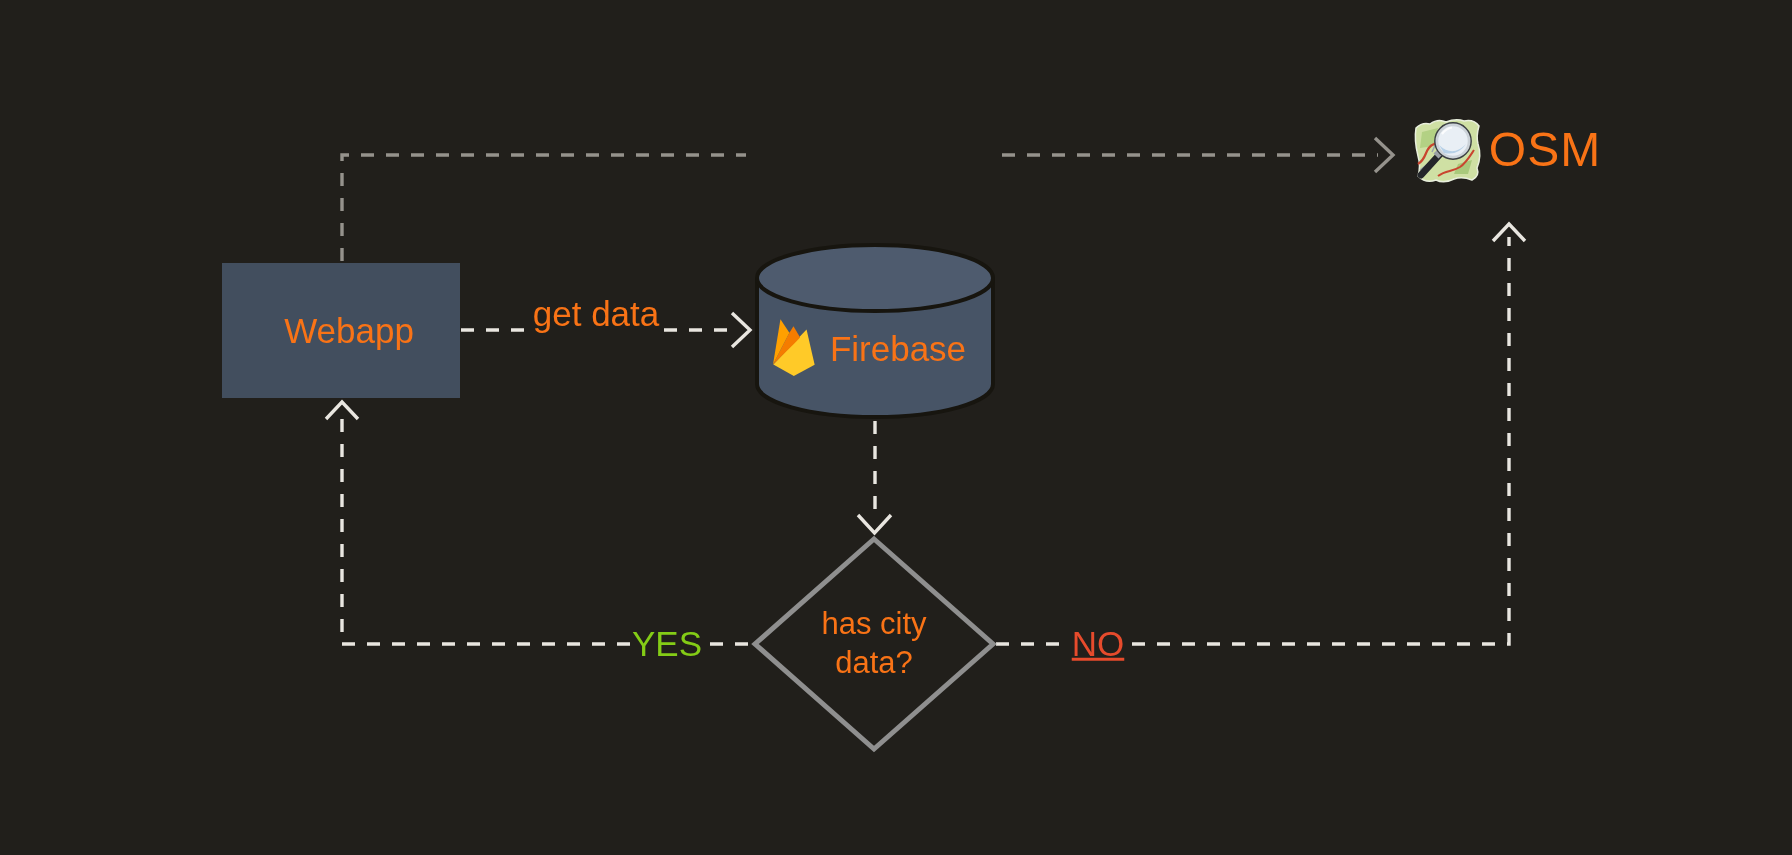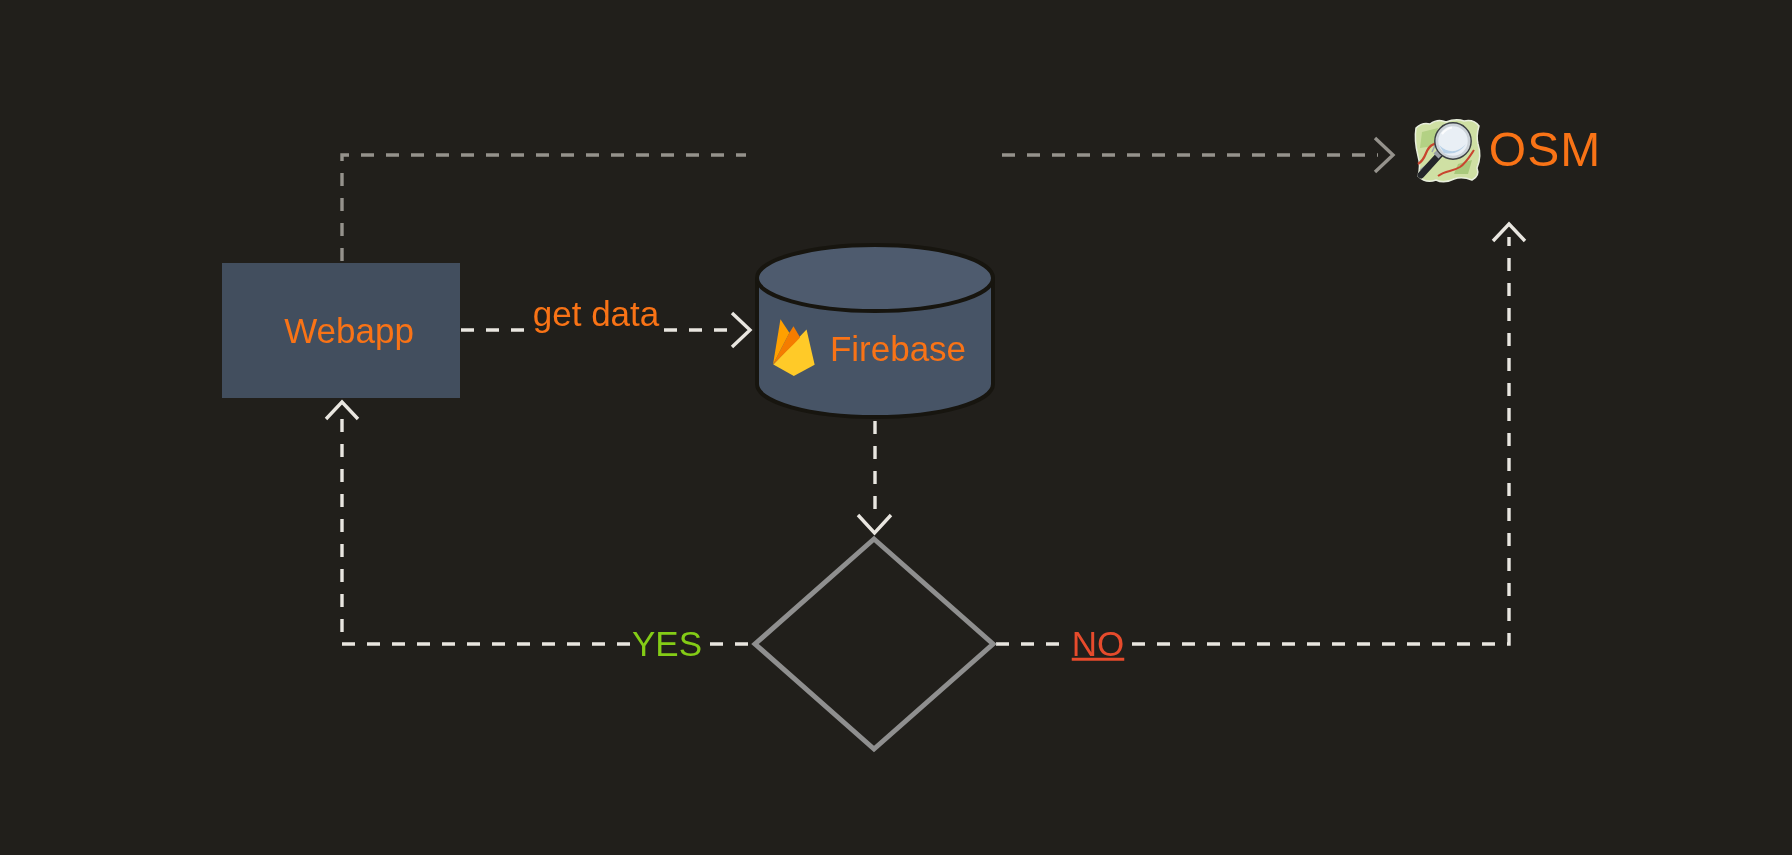--- a/index.html
+++ b/index.html
@@ -91,14 +91,18 @@
 
   <div class="lbl" style="left:884px;top:349px;margin-left:14px;">Firebase</div>
 
 
   <div class="lbl lbl-osm" style="left:1545px;top:150px;">OSM</div>
 
   <div class="lbl lbl-yes" style="left:667px;top:644px;">YES</div>
 
   <div class="lbl lbl-no" style="left:1098px;top:644px;text-decoration:underline;">NO</div>
 
+  <div class="lbl lbl-decision" style="left:874px;top:643px;">
+    <div>has city</div>
+    <div>data?</div>
+  </div>
 
 </div>
 
 </body></html>

